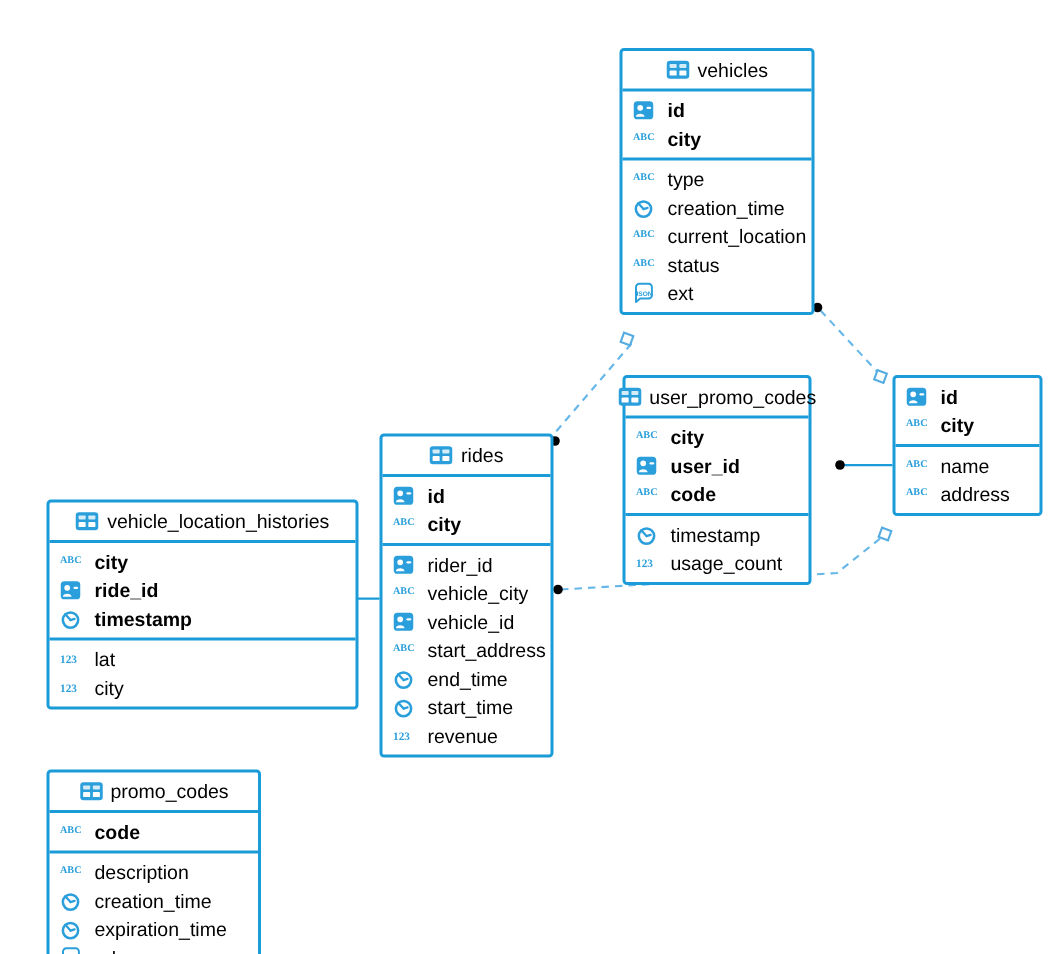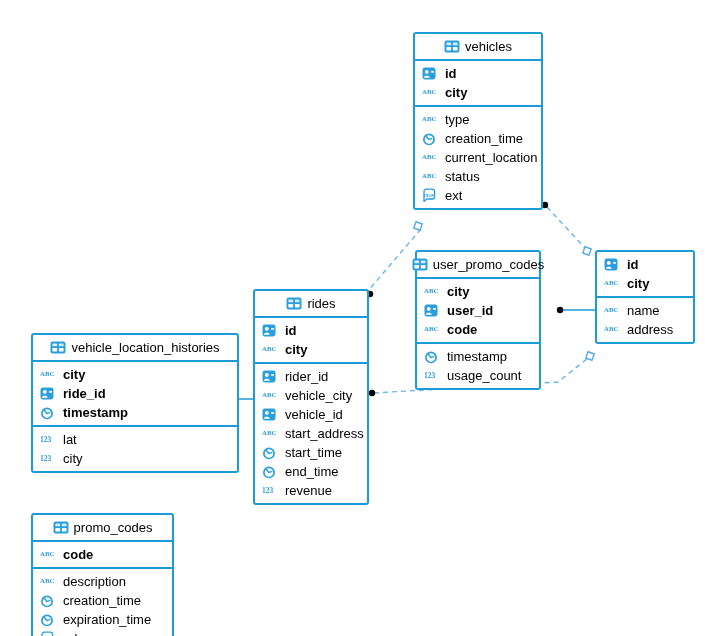--- a/index.html
+++ b/index.html
@@ -304,31 +304,31 @@
           <span class="field-name">start_address</span>
         </div>
         <div class="field-row">
           <span class="icon-cell">
             <svg width="14" height="14" viewBox="0 0 14 14">
               <circle cx="7" cy="7.4" r="5.1" fill="none" stroke="#2a9fdb" stroke-width="1.7"></circle>
               <path d="M7 7.4 L3.5 3.5" stroke="#2a9fdb" stroke-width="1.5" stroke-linecap="round"></path>
               <path d="M7 7.4 L9.7 6.6" stroke="#2a9fdb" stroke-width="1.5" stroke-linecap="round"></path>
             </svg>
           </span>
+          <span class="field-name">end_time</span>
+        </div>
+        <div class="field-row">
+          <span class="icon-cell">
+            <svg width="14" height="14" viewBox="0 0 14 14">
+              <circle cx="7" cy="7.4" r="5.1" fill="none" stroke="#2a9fdb" stroke-width="1.7"></circle>
+              <path d="M7 7.4 L3.5 3.5" stroke="#2a9fdb" stroke-width="1.5" stroke-linecap="round"></path>
+              <path d="M7 7.4 L9.7 6.6" stroke="#2a9fdb" stroke-width="1.5" stroke-linecap="round"></path>
+            </svg>
+          </span>
           <span class="field-name">start_time</span>
-        </div>
-        <div class="field-row">
-          <span class="icon-cell">
-            <svg width="14" height="14" viewBox="0 0 14 14">
-              <circle cx="7" cy="7.4" r="5.1" fill="none" stroke="#2a9fdb" stroke-width="1.7"></circle>
-              <path d="M7 7.4 L3.5 3.5" stroke="#2a9fdb" stroke-width="1.5" stroke-linecap="round"></path>
-              <path d="M7 7.4 L9.7 6.6" stroke="#2a9fdb" stroke-width="1.5" stroke-linecap="round"></path>
-            </svg>
-          </span>
-          <span class="field-name">end_time</span>
         </div>
         <div class="field-row">
           <span class="icon-cell">
             <span class="txt-icon num-icon">123</span>
           </span>
           <span class="field-name">revenue</span>
         </div>
       </div>
   </div>
     <div class="table-card" style="left: 31px; top: 333px; width: 208px;">

